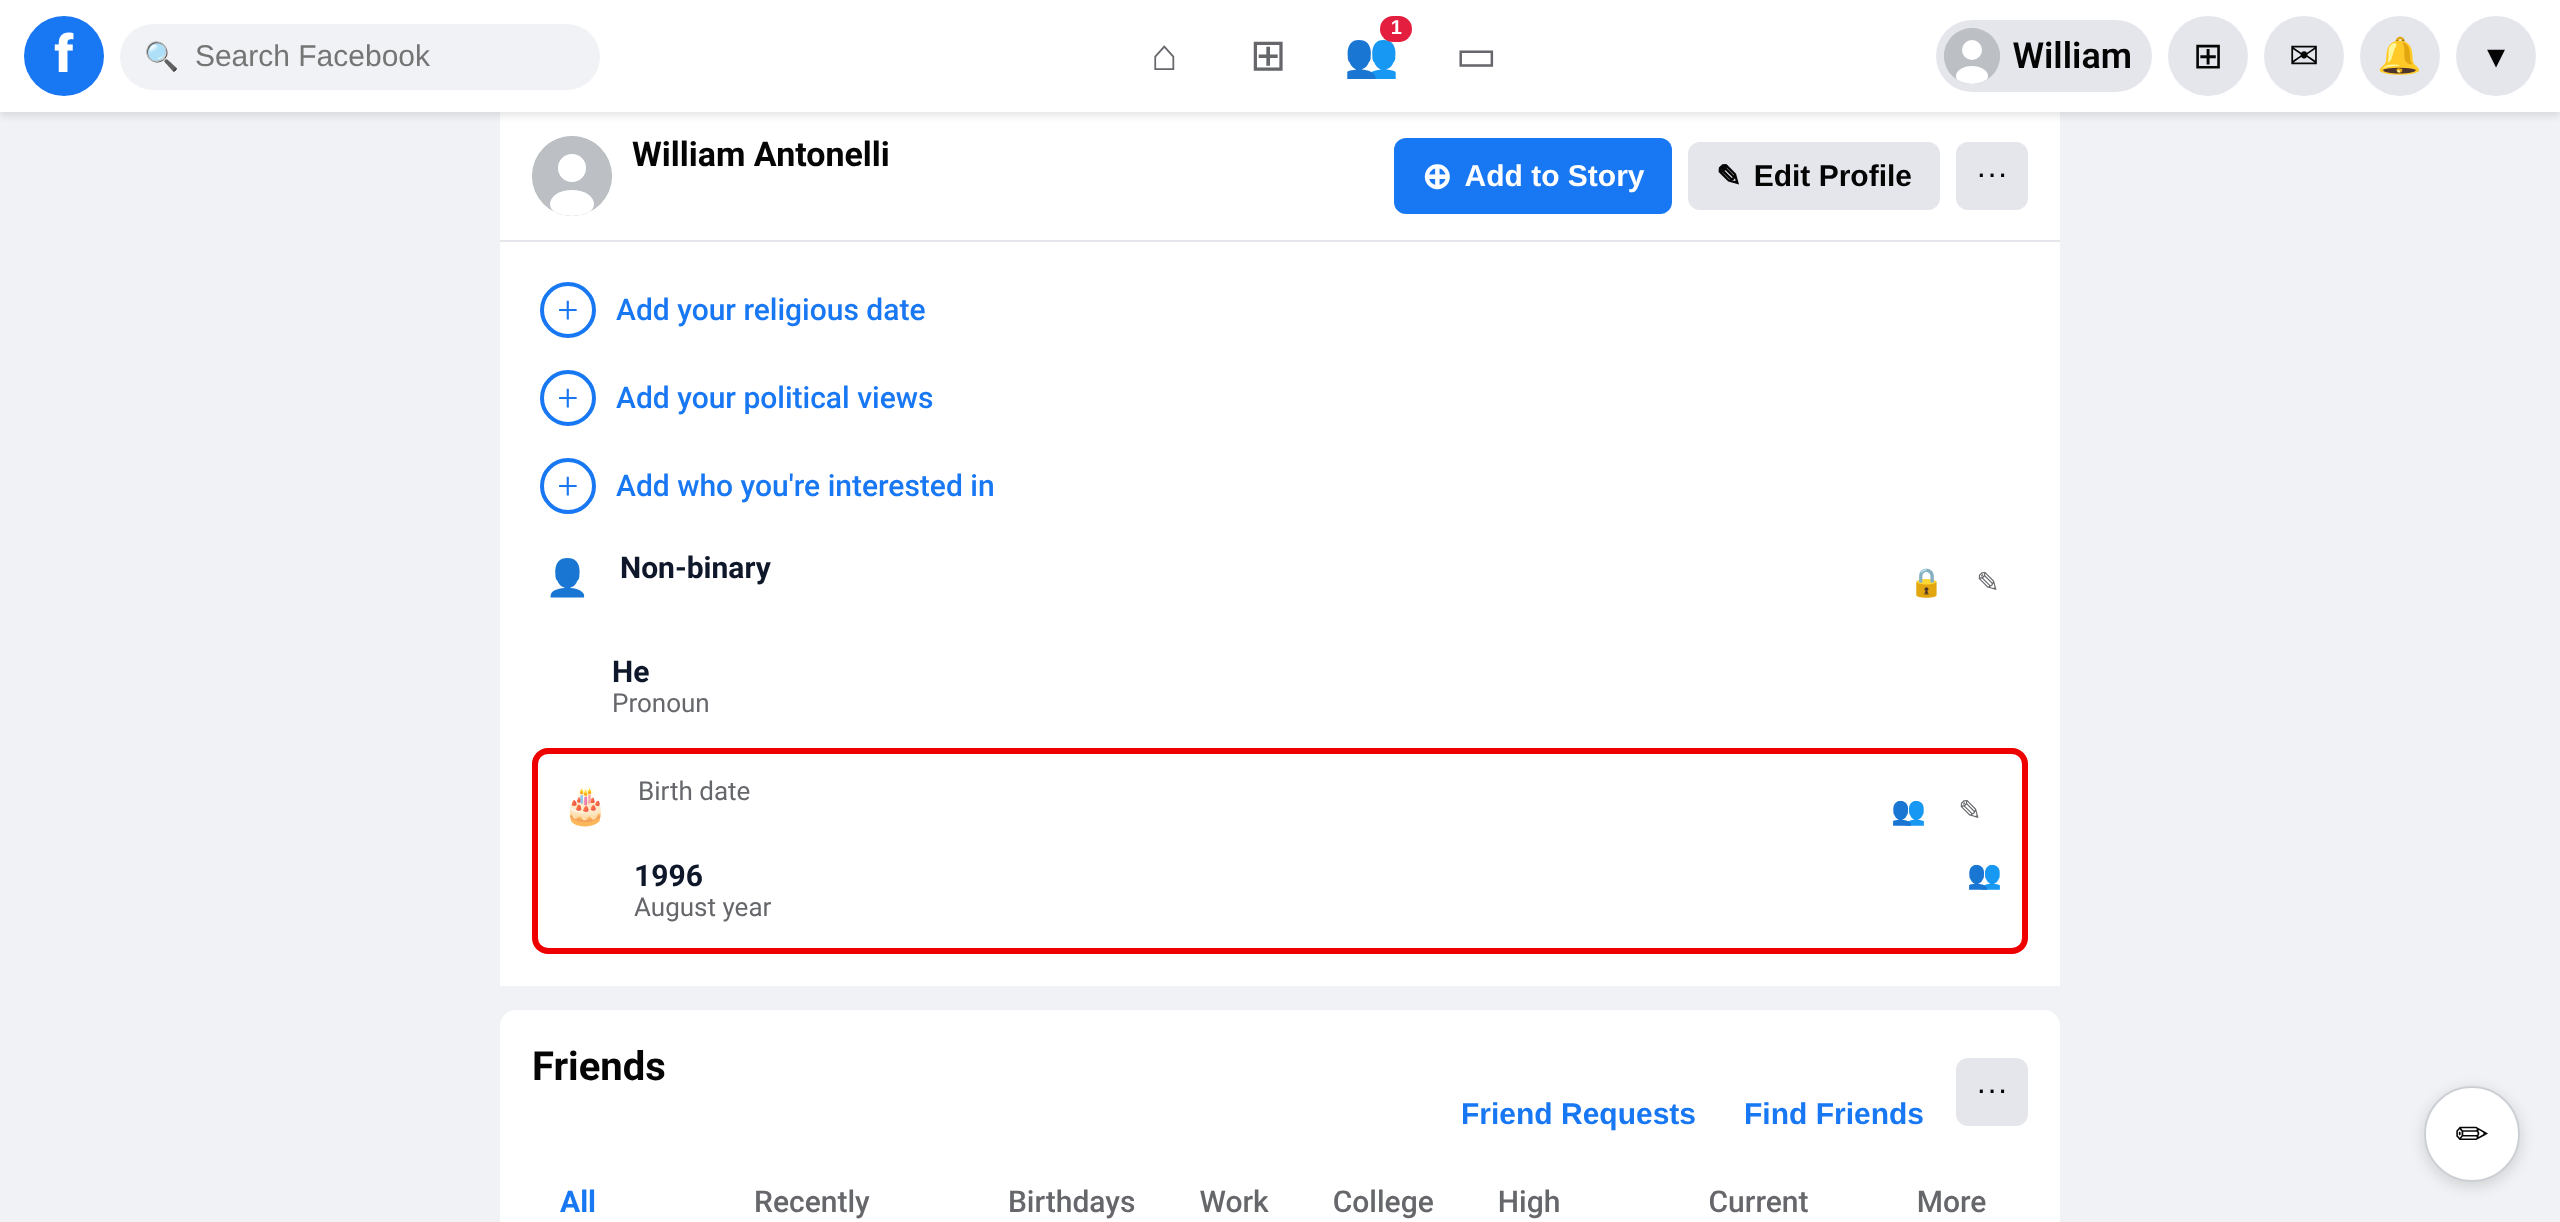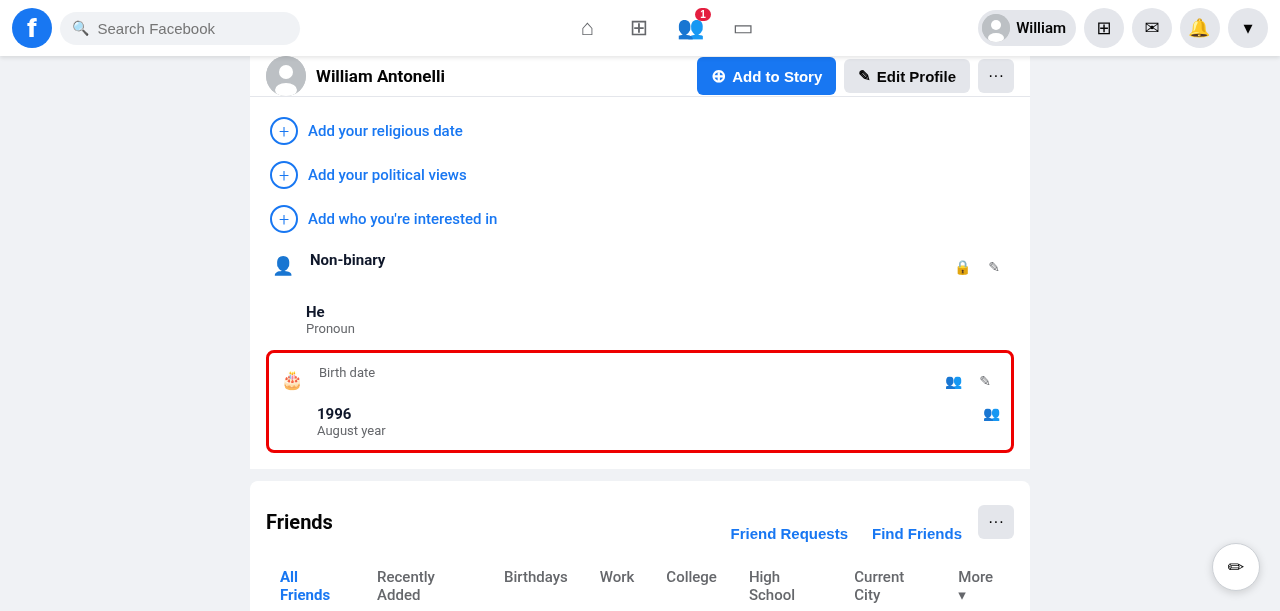--- a/index.html
+++ b/index.html
@@ -97,21 +97,21 @@
     }
     .user-chip {
       display: flex;
       align-items: center;
       gap: 6px;
       background: #e4e6eb;
       border-radius: 20px;
       padding: 4px 10px 4px 4px;
       cursor: pointer;
       font-weight: 600;
-      font-size: 15px;
+      font-size: 18px;
       color: #050505;
     }
     .user-avatar-sm {
       width: 28px; height: 28px;
       border-radius: 50%;
       background: #bcc0c4;
       overflow: hidden;
       display: flex; align-items: center; justify-content: center;
     }
     .round-btn {
@@ -137,22 +137,21 @@
     .profile-wrapper {
       width: 780px;
       background: #fff;
       border-radius: 0 0 8px 8px;
       position: relative;
     }
 
     
     .profile-header {
       display: flex;
-      align-items: center;
-      padding: 0 16px;
+      padding: 12px 16px;
       border-bottom: 1px solid #e4e6eb;
       background: #fff;
     }
     .profile-avatar {
       width: 40px; height: 40px;
       border-radius: 50%;
       background: #bcc0c4;
       overflow: hidden;
       margin-right: 10px;
       flex-shrink: 0;
@@ -287,21 +286,21 @@
     
     .friends-section {
       margin-top: 12px;
       background: #fff;
       border-radius: 8px;
       padding: 16px;
       width: 780px;
     }
     .friends-header {
       display: flex;
-      align-items: center;
+      align-items: flex-start;
       margin-bottom: 12px;
     }
     .friends-title {
       font-size: 20px;
       font-weight: 700;
       color: #050505;
       flex: 1;
     }
     .friends-actions {
       display: flex;

